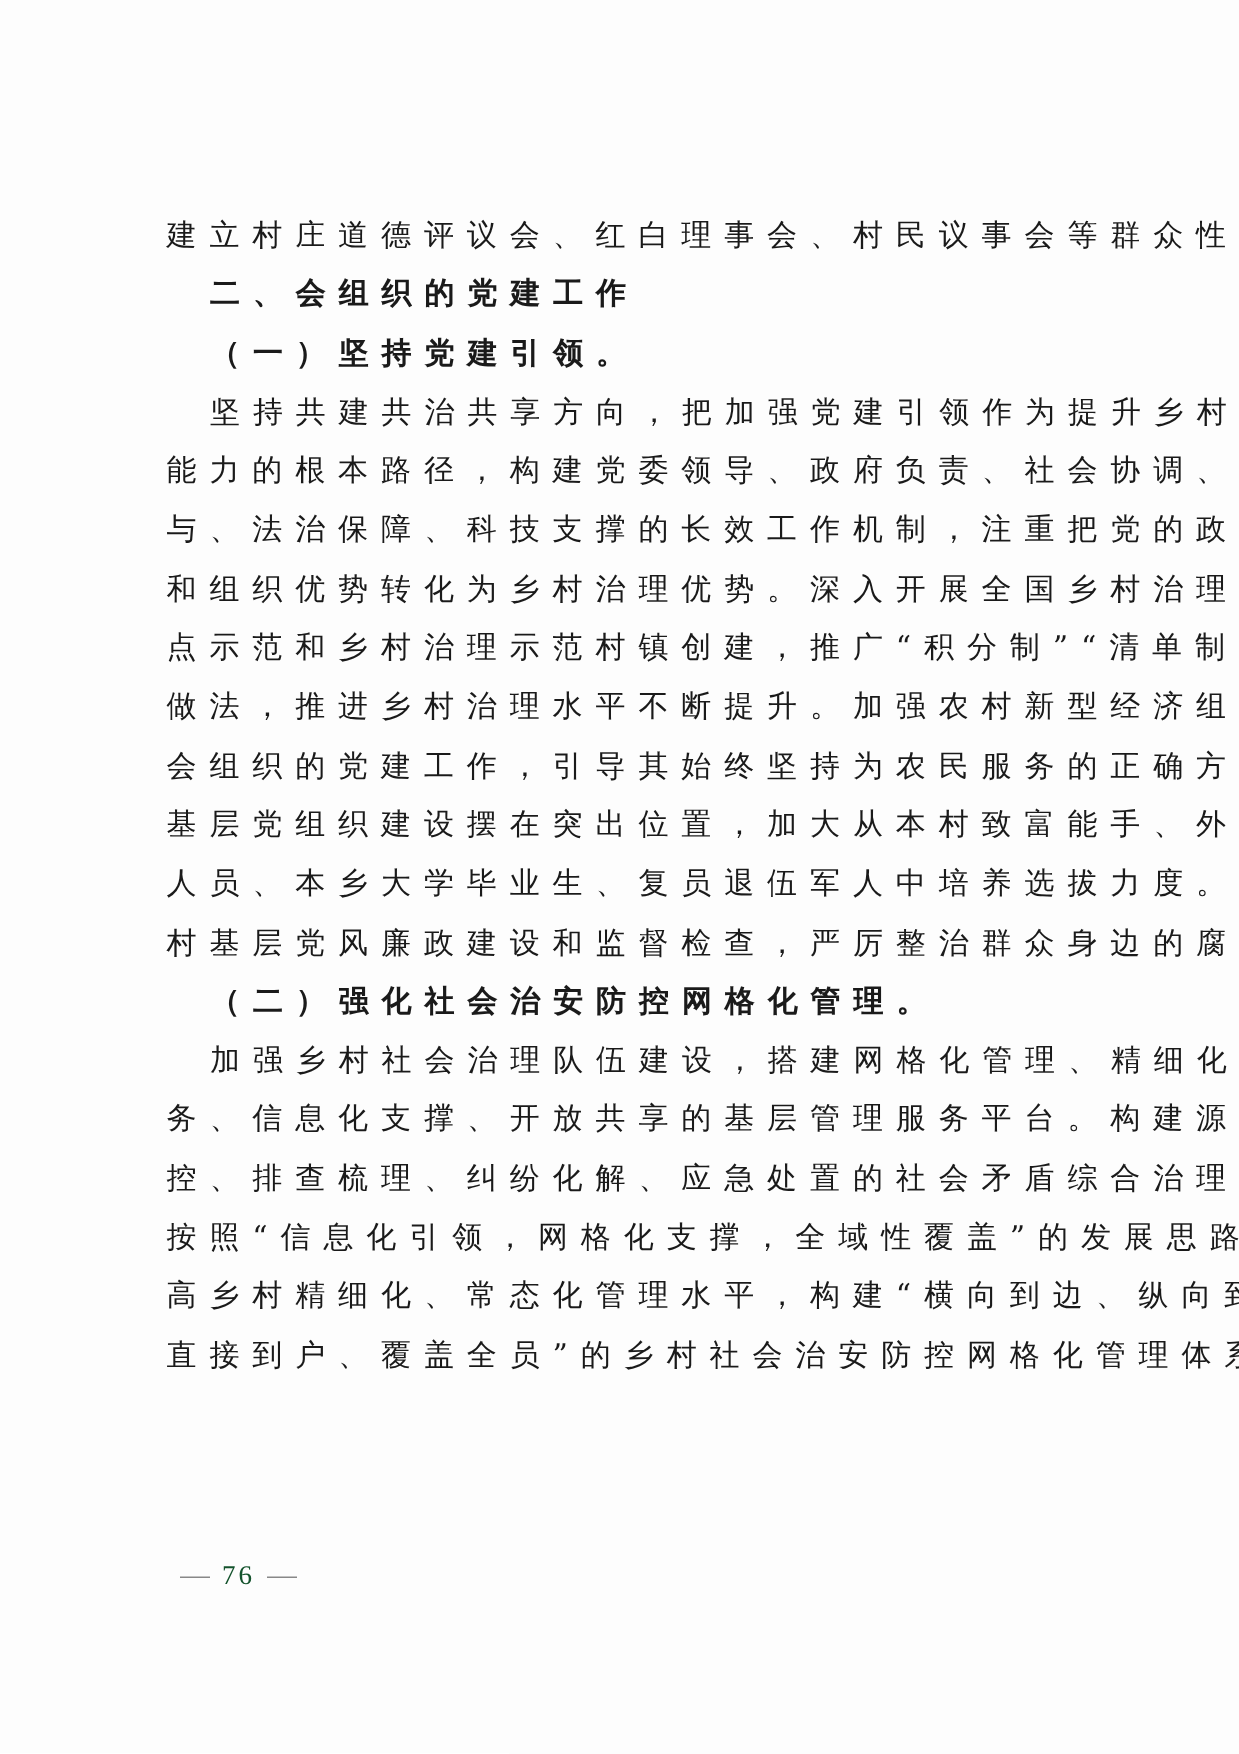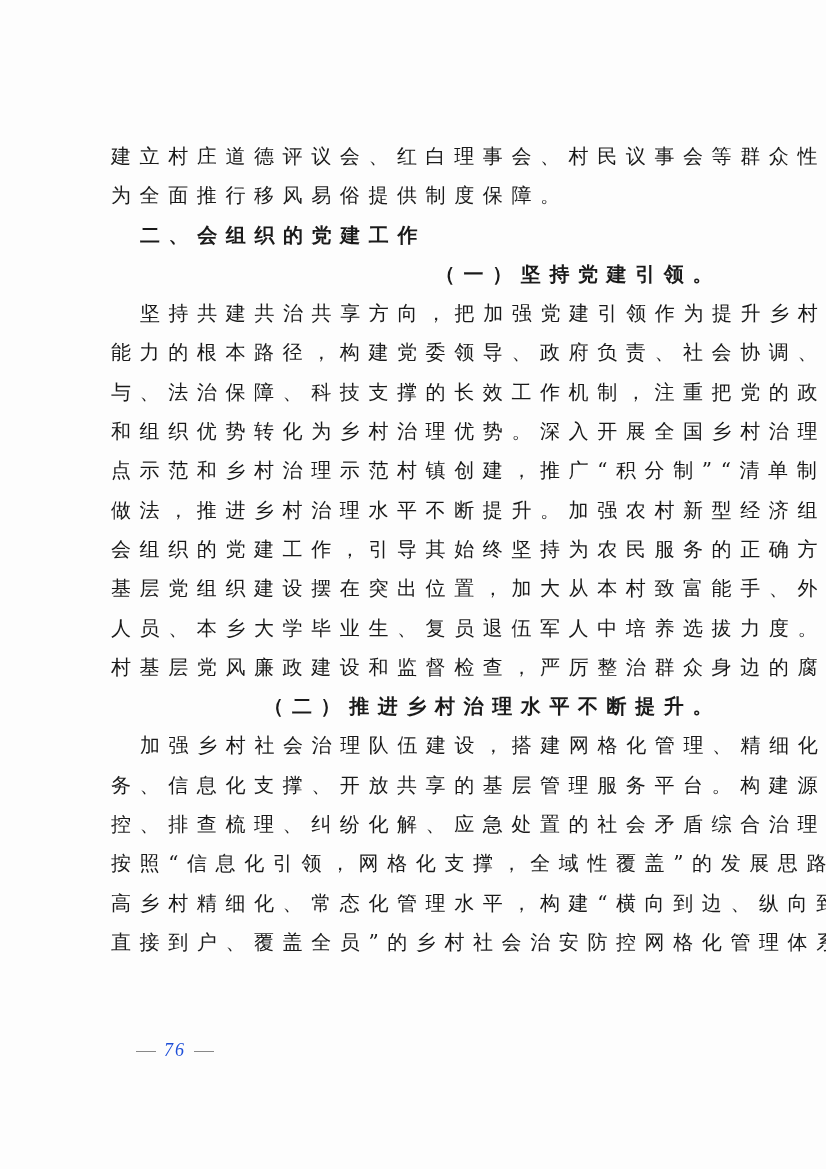--- a/index.html
+++ b/index.html
@@ -14,48 +14,47 @@
     color: #1a1a1a;
     font-size: 20px;
     line-height: 39.3px;
   }
   .line {
     display: block; white-space: nowrap; height: 39.3px;
     letter-spacing: 8.6px;
   }
   .indent { padding-left: 29px; }
   .heading { font-weight: bold; font-family: "DejaVu Sans", "Liberation Sans", sans-serif; }
-  .sub { font-weight: bold; text-align: right; }
+  .sub { font-weight: bold; }
   .pagenum {
-    position: absolute; left: 128px; top: 1040px;
+    position: absolute; left: 112px; top: 1040px;
     font-family: "Liberation Serif", "DejaVu Serif", serif;
-    font-size: 18px; color: #1d4ed8; letter-spacing: 2px; font-style: italic;
+    font-size: 18px; color: #14532d; letter-spacing: 2px;
   }
   .dash { display: inline-block; width: 20px; height: 1px; background: #888; vertical-align: middle; margin: 0 8px; }
 </style>
 </head>
 <body>
 
 <div class="page">
   <div class="content">
     <span class="line">建立村庄道德评议会、红白理事会、村民议事会等群众性组织，</span>
-    <span class="line">为全面推行移风易俗提供制度保障。</span>
     <span class="line indent heading">二、会组织的党建工作</span>
     <span class="line indent sub">（一）坚持党建引领。</span>
     <span class="line indent">坚持共建共治共享方向，把加强党建引领作为提升乡村治理</span>
     <span class="line">能力的根本路径，构建党委领导、政府负责、社会协调、公众参</span>
     <span class="line">与、法治保障、科技支撑的长效工作机制，注重把党的政治优势</span>
     <span class="line">和组织优势转化为乡村治理优势。深入开展全国乡村治理体系试</span>
     <span class="line">点示范和乡村治理示范村镇创建，推广“积分制”“清单制”等</span>
     <span class="line">做法，推进乡村治理水平不断提升。加强农村新型经济组织和社</span>
     <span class="line">会组织的党建工作，引导其始终坚持为农民服务的正确方向。把</span>
     <span class="line">基层党组织建设摆在突出位置，加大从本村致富能手、外出务工</span>
     <span class="line">人员、本乡大学毕业生、复员退伍军人中培养选拔力度。加强农</span>
     <span class="line">村基层党风廉政建设和监督检查，严厉整治群众身边的腐败</span>
-    <span class="line indent sub">（二）推进乡村治理水平不断提升。</span>
+    <span class="line indent sub">（二）强化社会治安防控网格化管理。</span>
     <span class="line indent">加强乡村社会治理队伍建设，搭建网格化管理、精细化服</span>
     <span class="line">务、信息化支撑、开放共享的基层管理服务平台。构建源头防</span>
     <span class="line">控、排查梳理、纠纷化解、应急处置的社会矛盾综合治理机制。</span>
     <span class="line">按照“信息化引领，网格化支撑，全域性覆盖”的发展思路，提</span>
     <span class="line">高乡村精细化、常态化管理水平，构建“横向到边、纵向到底、</span>
     <span class="line">直接到户、覆盖全员”的乡村社会治安防控网格化管理体系，持</span>
   </div>
 
   <div class="pagenum">
     <span class="dash"></span><span>76</span><span class="dash"></span>

